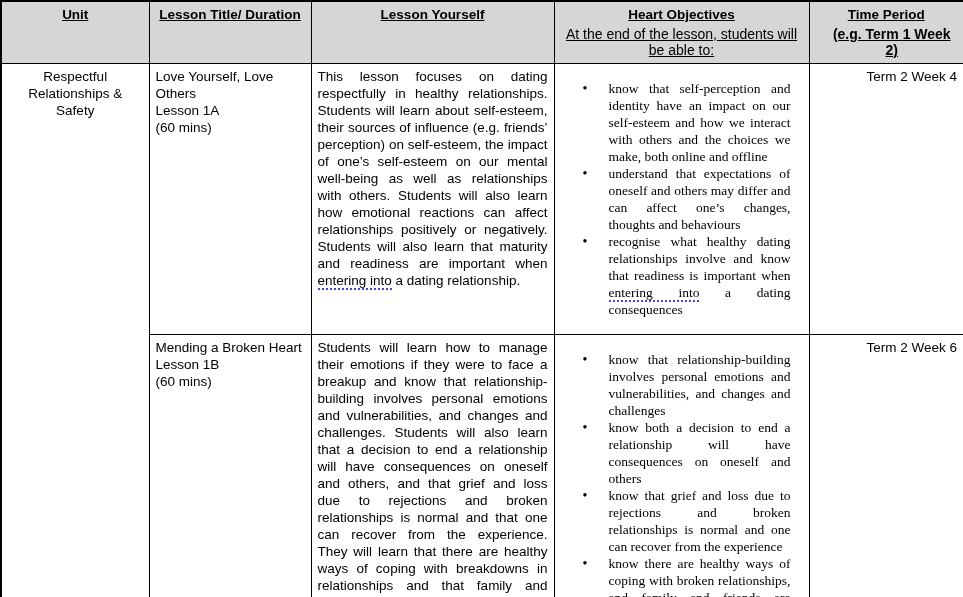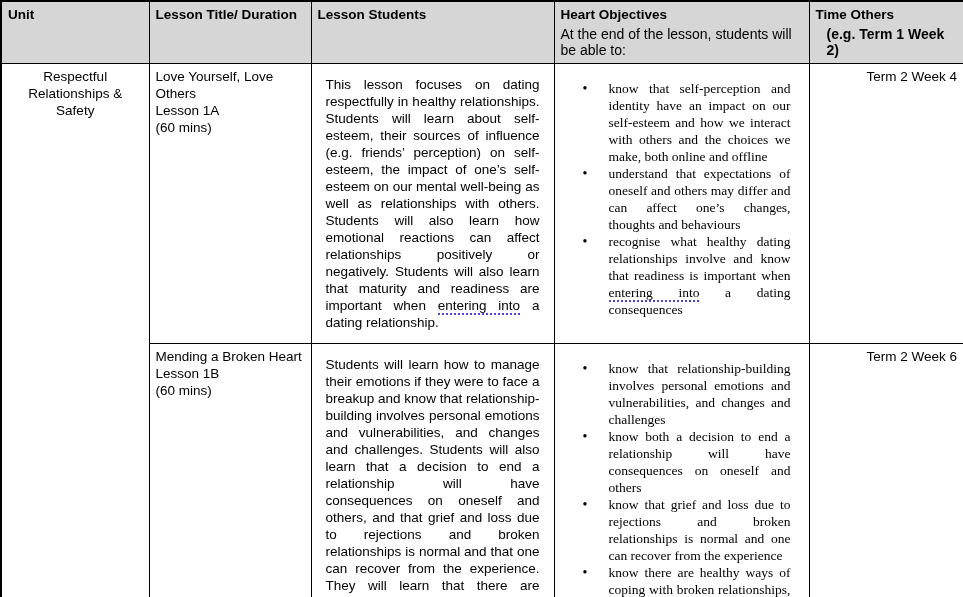--- a/index.html
+++ b/index.html
@@ -28,37 +28,38 @@
     vertical-align: top;
     box-sizing: border-box;
     padding: 4px 6px;
     font-size: 13.5px;
     line-height: 17px;
   }
   thead th {
     background: #d6d6d6;
     font-weight: bold;
     font-size: 14px;
-    text-align: left;
+    text-align: center;
     padding-top: 6px;
+    text-decoration: underline;
   }
   .header-sub {
     font-weight: normal;
     font-size: 14px;
     margin-top: 3px;
     line-height: 16px;
   }
   .header-sub.bold { font-weight: bold; margin-left: 11px; }
   td.unit-cell {
     vertical-align: middle;
     text-align: center;
   }
   td.title-cell { }
   td.overview-cell p {
-    margin: 8px;
+    margin: 0;
     text-align: justify;
   }
   td.time-cell { text-align: right; }
   ul.objectives-list {
     margin: 12px;
     padding: 0;
     list-style: none;
     font-family: Liberation Serif, serif;
   }
   ul.objectives-list li {
@@ -91,28 +92,28 @@
     </colgroup>
     <thead>
       <tr style="height:62px">
         <th>
           <div>Unit</div>
         </th>
         <th>
           <div>Lesson Title/ Duration</div>
         </th>
         <th>
-          <div>Lesson Students</div>
+          <div>Lesson Yourself</div>
         </th>
         <th>
           <div>Heart Objectives</div>
           <div class="header-sub">At the end of the lesson, students will be able to:</div>
         </th>
         <th>
-          <div>Time Others</div>
+          <div>Time Period</div>
           <div class="header-sub bold">(e.g. Term 1 Week 2)</div>
         </th>
       </tr>
     </thead>
     <tbody>
       <tr style="height:241px">
         <td class="unit-cell" rowspan="2">
           <span>Respectful Relationships &amp; Safety</span>
         </td>
         <td class="title-cell">

